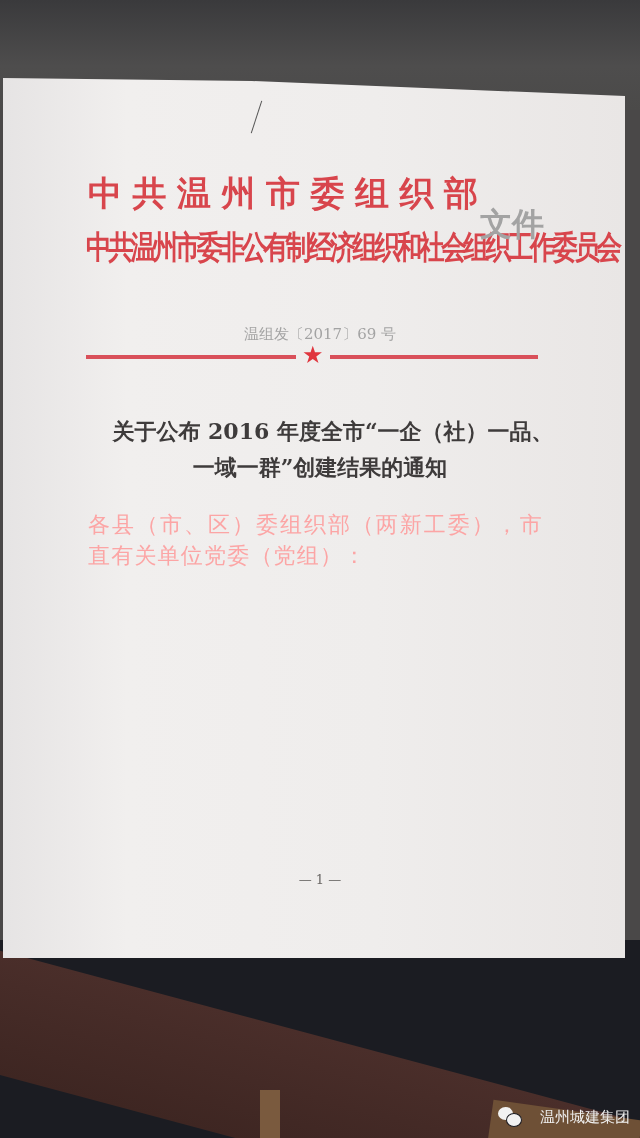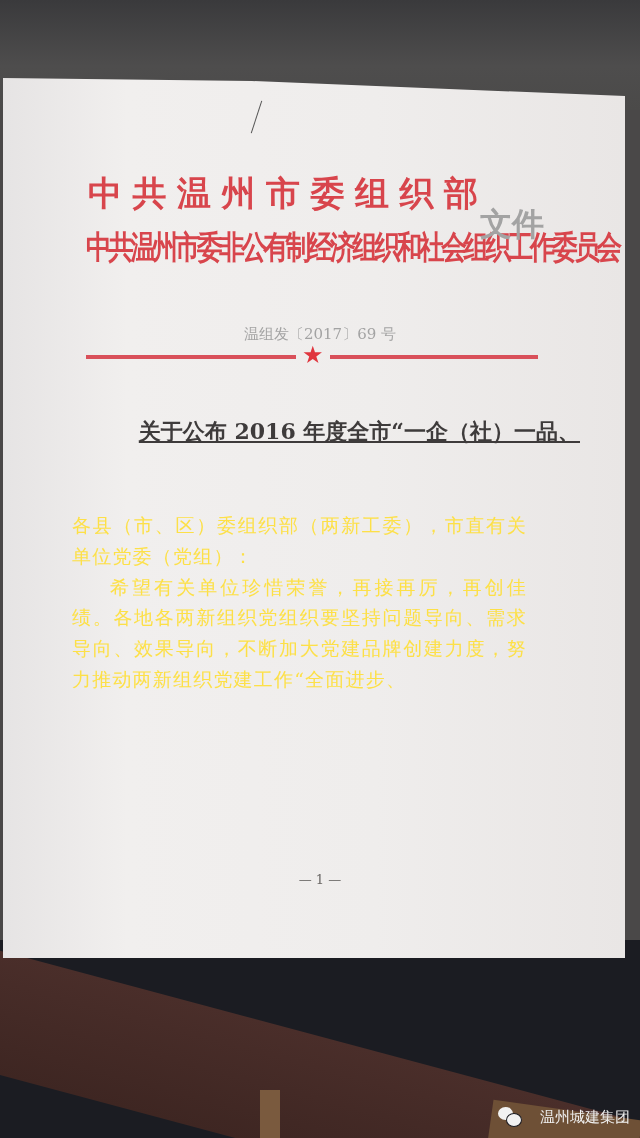--- a/index.html
+++ b/index.html
@@ -69,25 +69,25 @@
       position: absolute; left: 330px; top: 355px; width: 208px; height: 4px; background: #d9505a;
     }
     .star {
       position: absolute; left: 302px; top: 343px; color: #e0363e; font-size: 24px; line-height: 24px;
       font-family: "DejaVu Sans", sans-serif;
     }
     .title {
       position: absolute; left: 60px; width: 520px; top: 413px; text-align: center;
       color: #3e3b3b; font-size: 22px; font-weight: bold; line-height: 36px;
     }
-    .title .t1 { display: block; text-align: right; padding-left: 26px; text-decoration: underline; }
+    .title .t1 { display: block; text-align: center; padding-left: 26px; }
     .title .t2 { display: block; }
     .body-text {
-      position: absolute; left: 72px; top: 510px; width: 455px;
-      color: #fde047; font-size: 19px; line-height: 30.8px; letter-spacing: 1.2px;
+      position: absolute; left: 88px; top: 510px; width: 455px;
+      color: #fca5a5; font-size: 22px; line-height: 30.8px; letter-spacing: 1.2px;
       text-align: justify;
     }
     .body-text p { margin: 0; }
     .body-text p.indent { text-indent: 2em; }
     .page-num {
       position: absolute; left: 0; width: 640px; top: 872px; text-align: center;
       color: #6a6765; font-size: 13px;
     }
     .watermark {
       position: absolute; right: 10px; bottom: 11px; display: flex; align-items: center; gap: 20px;
@@ -129,25 +129,25 @@
 <div class="header-line2">中共温州市委非公有制经济组织和社会组织工作委员会</div>
 <div class="wenjian">文件</div>
 
 <div class="doc-number">温组发〔2017〕69 号</div>
 <div class="red-rule-left"></div>
 <div class="star">★</div>
 <div class="red-rule-right"></div>
 
 <div class="title">
   <span class="t1">关于公布 2016 年度全市“一企（社）一品、</span>
+  <span class="t2">一域一群”创建结果的通知</span>
 </div>
 
 <div class="body-text">
   <p>各县（市、区）委组织部（两新工委），市直有关单位党委（党组）：</p>
-  <p class="indent">希望有关单位珍惜荣誉，再接再厉，再创佳绩。各地各两新组织党组织要坚持问题导向、需求导向、效果导向，不断加大党建品牌创建力度，努力推动两新组织党建工作“全面进步、</p>
 </div>
 
 <div class="page-num">— 1 —</div>
 
 <div class="watermark">
   <span class="wechat-icon">
     <span class="bubble1"></span>
       <span class="bubble2"></span>
   </span>
   <span>温州城建集团</span>

